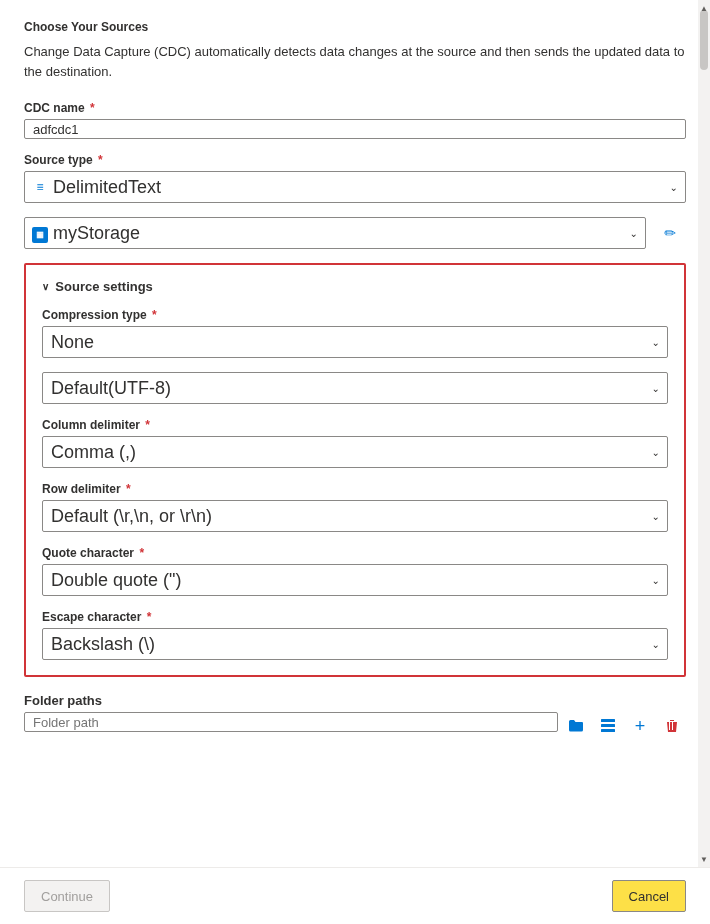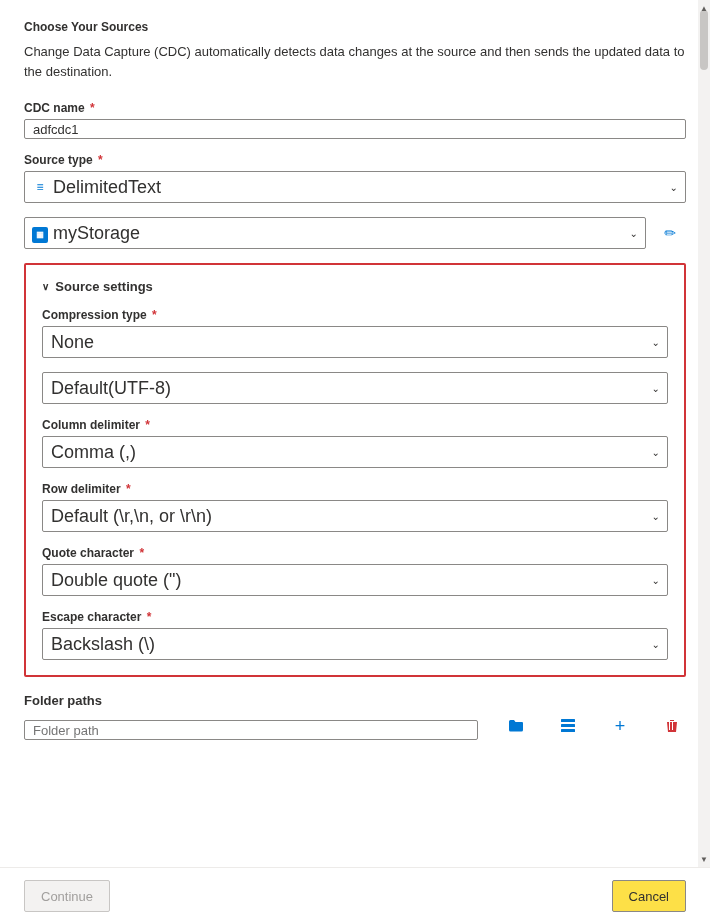--- a/index.html
+++ b/index.html
@@ -171,22 +171,22 @@
     }
 
     
     .folder-paths-label {
       font-weight: 600;
       font-size: 13px;
       margin-bottom: 4px;
     }
     .folder-input-row {
       display: flex;
-      align-items: flex-end;
-      gap: 24px;
+      align-items: flex-start;
+      gap: 4px;
     }
     .folder-input-row .form-input {
       flex: 1;
     }
     .icon-btn {
       width: 28px;
       height: 28px;
       display: flex;
       align-items: center;
       justify-content: center;

